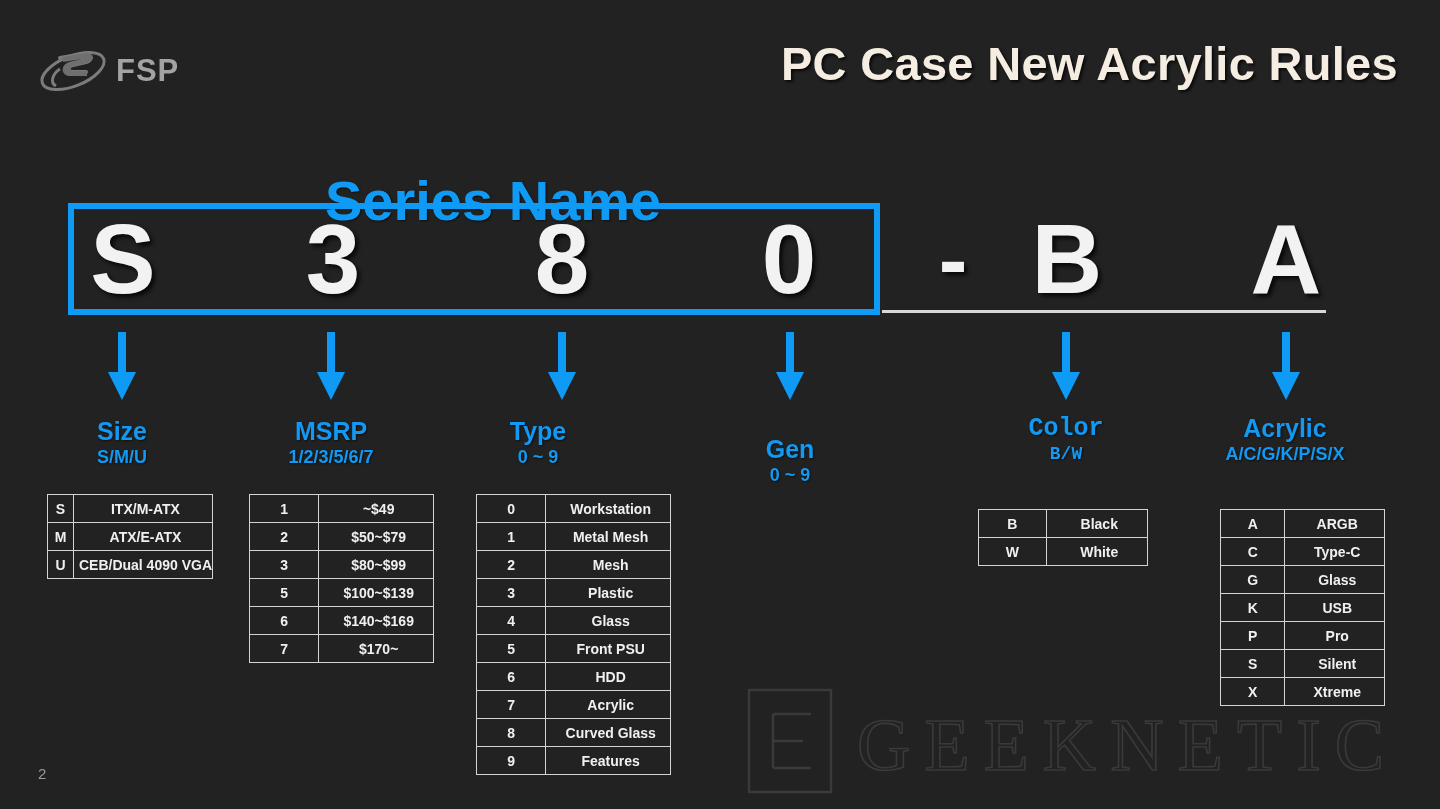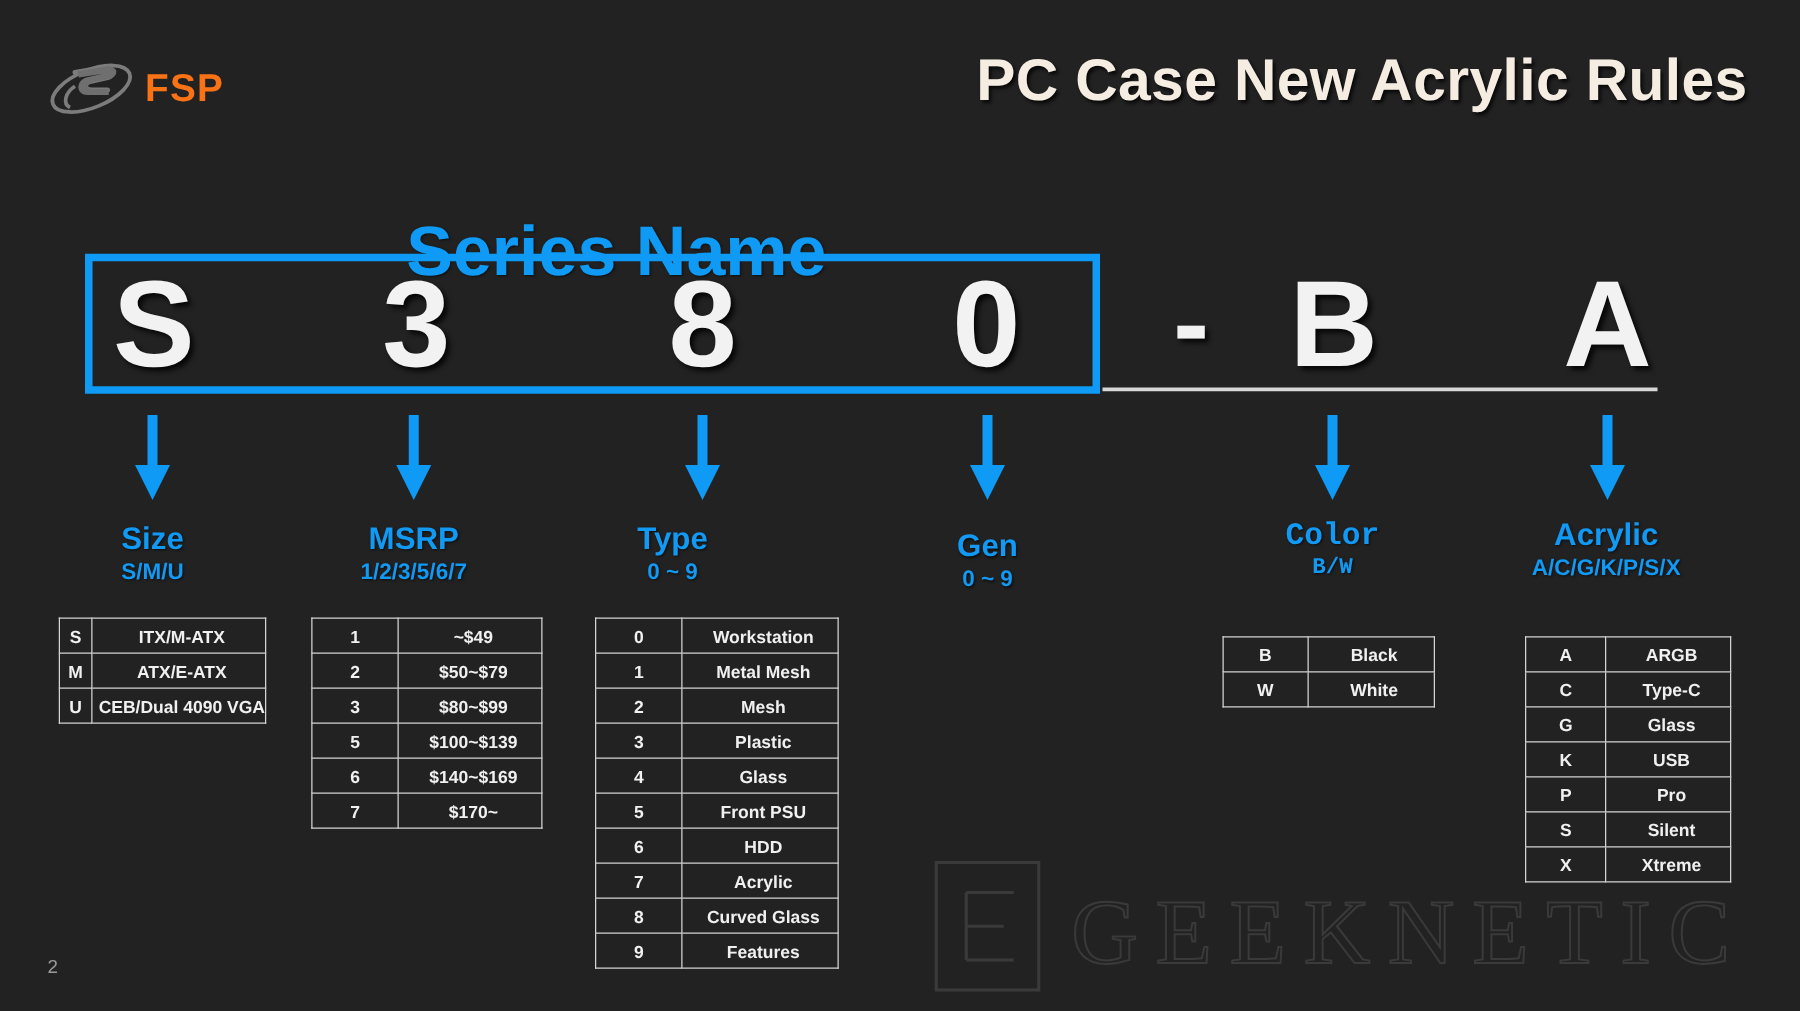--- a/index.html
+++ b/index.html
@@ -26,21 +26,21 @@
     height: 66px;
     display: flex;
     align-items: center;
     gap: 6px;
   }
   #fsp-logo .mark { width: 74px; height: 60px; flex: 0 0 auto; }
   #fsp-logo .wordmark {
     font-size: 31px;
     font-weight: bold;
     letter-spacing: 1px;
-    color: #f97316;
+    color: #a3a3a3;
     line-height: 1;
     padding-bottom: 2px;
   }
 
   
   #page-title {
     position: absolute;
     right: 42px;
     top: 36px;
     font-size: 47px;
@@ -208,21 +208,21 @@
   <div class="s">S/M/U</div>
 </div>
 <div class="seg-label" style="left:201px; top:418px;">
   <div class="t">MSRP</div>
   <div class="s">1/2/3/5/6/7</div>
 </div>
 <div class="seg-label" style="left:408px; top:418px;">
   <div class="t">Type</div>
   <div class="s">0 ~ 9</div>
 </div>
-<div class="seg-label" style="left:660px; top:424px;">
+<div class="seg-label" style="left:660px; top:436px;">
   <div class="t">Gen</div>
   <div class="s">0 ~ 9</div>
 </div>
 <div class="seg-label" style="left:936px; top:415px;font-family:Liberation Mono, monospace;">
   <div class="t">Color</div>
   <div class="s">B/W</div>
 </div>
 <div class="seg-label" style="left:1155px; top:415px;">
   <div class="t">Acrylic</div>
   <div class="s">A/C/G/K/P/S/X</div>

